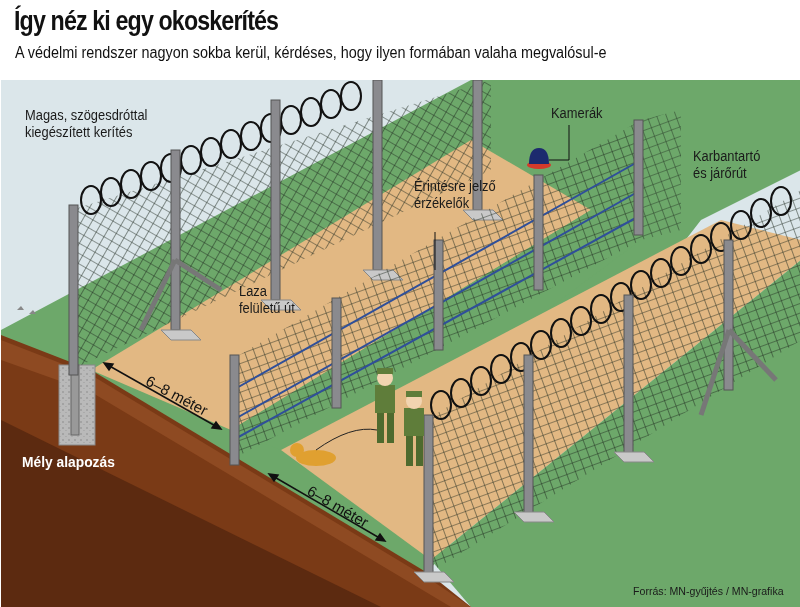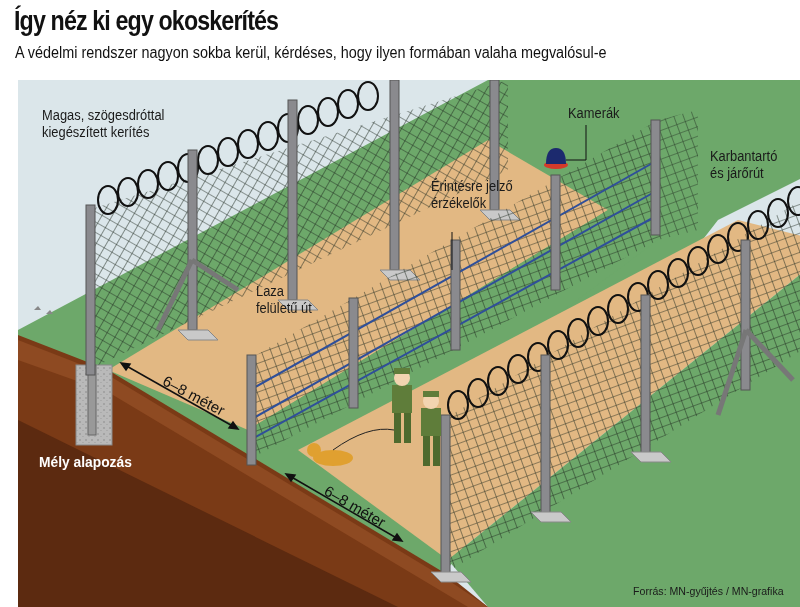--- a/index.html
+++ b/index.html
@@ -1,19 +1,19 @@
 <!DOCTYPE html>
 <html><head>
 <meta charset="utf-8">
 <style>
   html, body { margin:0; padding:0; background:#ffffff; }
   body { width:800px; height:607px; position:relative; overflow:hidden; font-family:"Liberation Sans", sans-serif; }
   .title { position:absolute; left:14px; top:6px; font-family:"Liberation Sans", sans-serif; font-weight:bold; font-size:27px; letter-spacing:-1px; color:#111; transform:scaleX(0.86); transform-origin:left top; }
   .subtitle { position:absolute; left:15px; top:44px; font-size:16px; color:#111; transform:scaleX(0.9); transform-origin:left top; white-space:nowrap; }
-  .scene { position:absolute; left:18px; top:80px; width:632px; height:527px; }
+  .scene { position:absolute; left:1px; top:80px; width:632px; height:527px; }
   .label { position:absolute; font-size:14px; color:#1a1a1a; line-height:17px; white-space:nowrap; transform:scaleX(0.92); transform-origin:left top; }
   .label.white { color:#ffffff; font-weight:bold; font-size:15px; }
   .dim { position:absolute; font-size:15px; color:#111; white-space:nowrap; transform-origin:left top; }
   .source { position:absolute; right:16px; bottom:10px; font-size:11.5px; color:#1a1a1a; transform:scaleX(0.92); transform-origin:right bottom; }
 </style>
 </head>
 <body>
 
 <div class="title">Így néz ki egy okoskerítés</div>
 <div class="subtitle">A védelmi rendszer nagyon sokba kerül, kérdéses, hogy ilyen formában valaha megvalósul-e</div>

